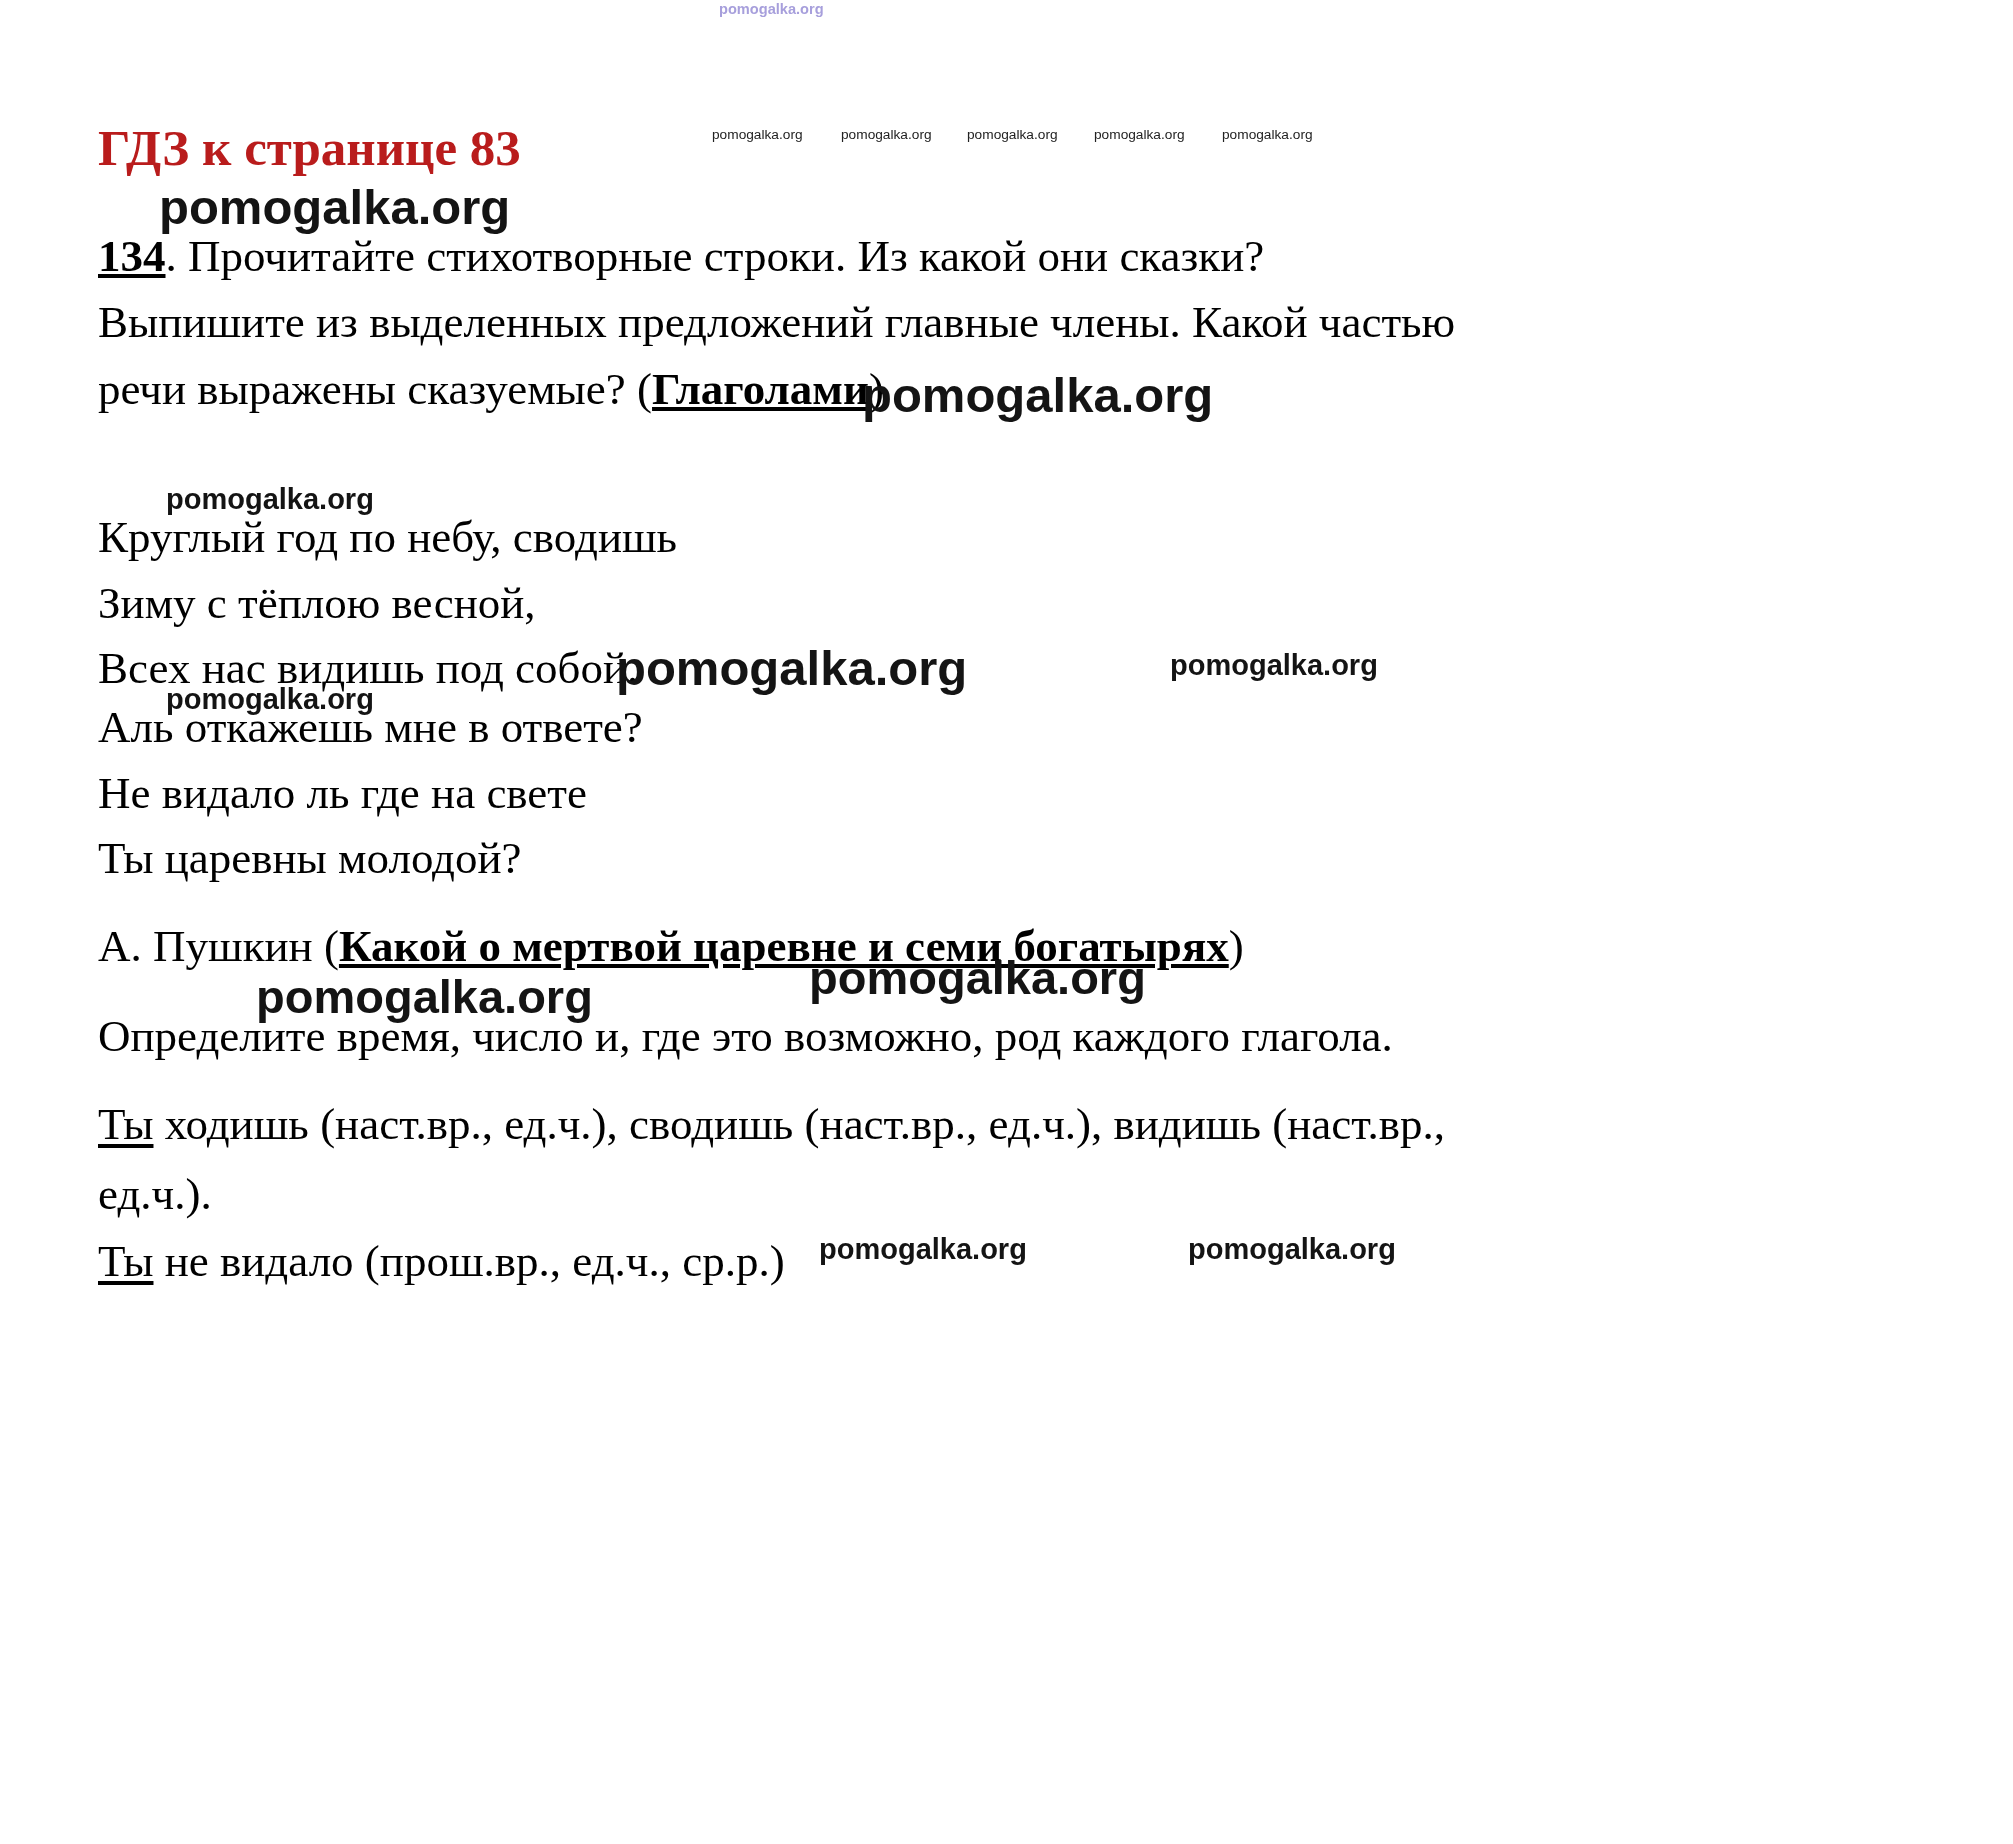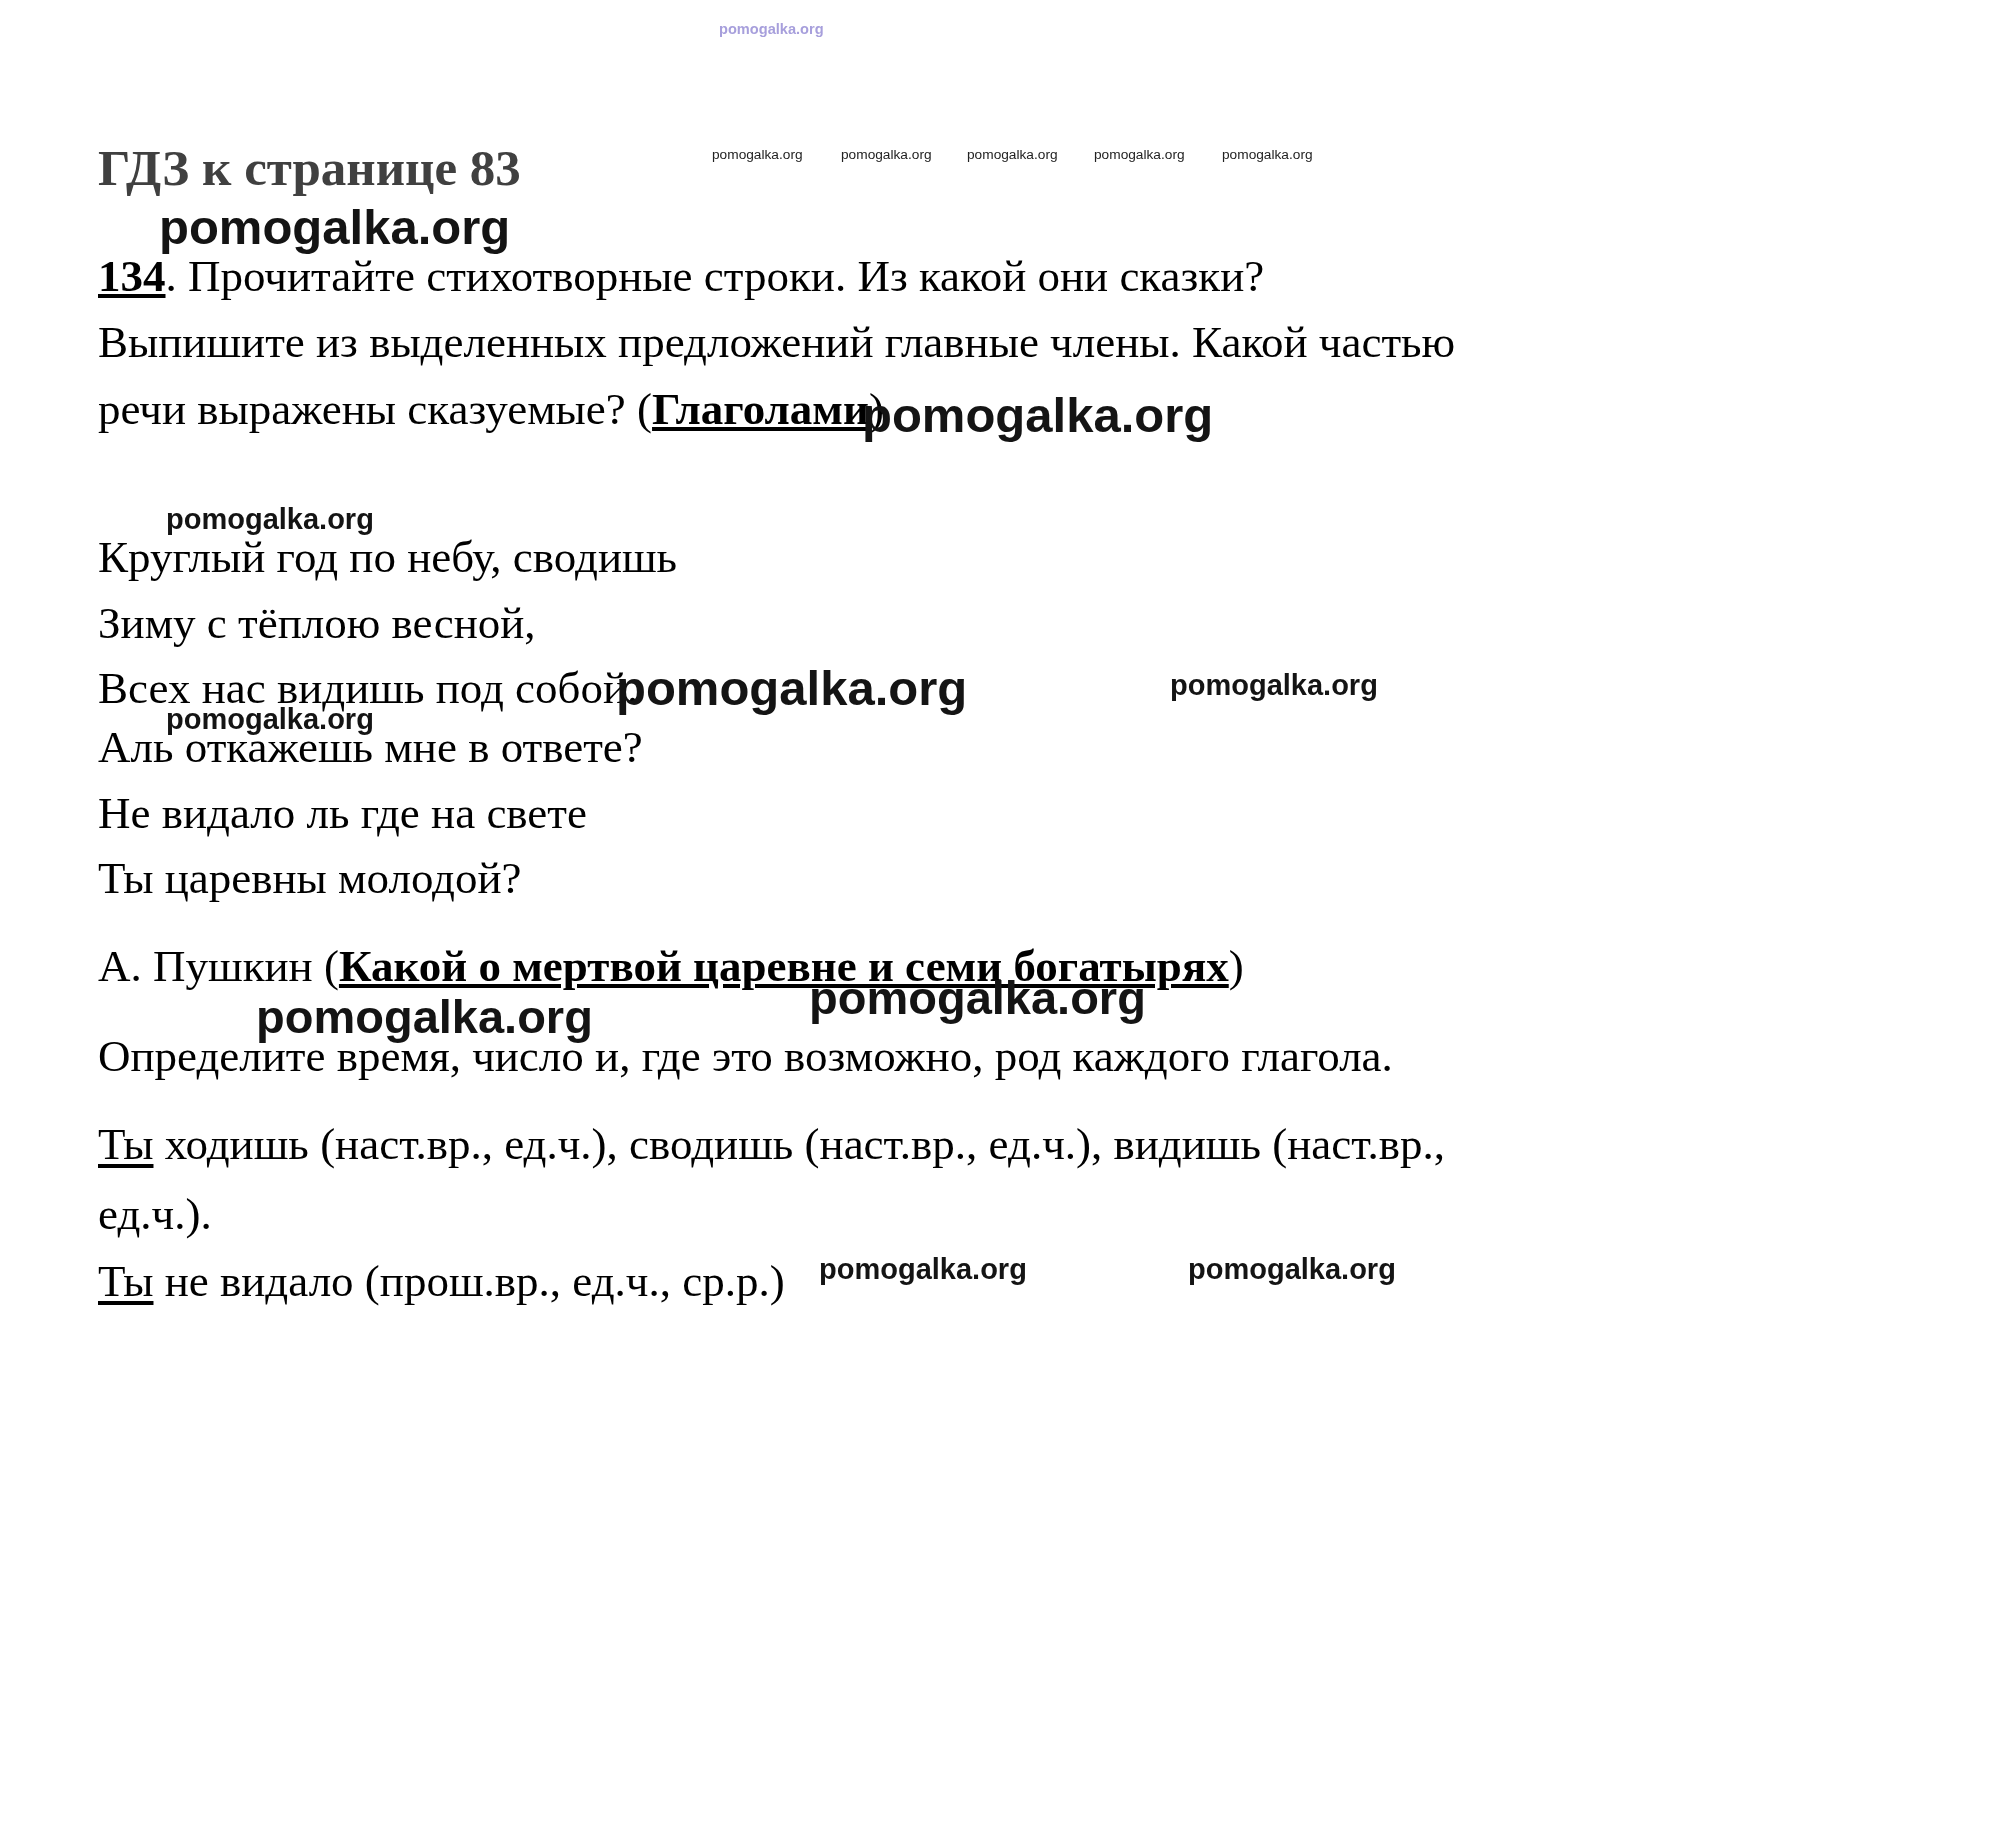--- a/index.html
+++ b/index.html
@@ -2,34 +2,33 @@
 <html><head>
 <meta charset="utf-8">
 <style>
   html,body { margin:0; padding:0; background:#ffffff; }
   #page {
     position:relative;
     width:2014px;
     height:1372px;
     background:#ffffff;
     overflow:hidden;
-    margin-top:20px;
   }
   .abs { position:absolute; white-space:nowrap; }
   .serif {
     font-family:"Liberation Serif","DejaVu Serif",serif;
     font-size:45px;
     line-height:1.1;
     color:#000000;
   }
   .heading {
     font-family:"Liberation Serif","DejaVu Serif",serif;
     font-size:51px;
     font-weight:700;
-    color:#404040;
+    color:#b91c1c;
     line-height:1;
   }
   .wm {
     font-family:"Liberation Sans","DejaVu Sans",sans-serif;
     font-weight:700;
     color:#141414;
     line-height:1;
   }
   .wm-56 { font-size:49px; }
   .wm-50 { font-size:49px; }

